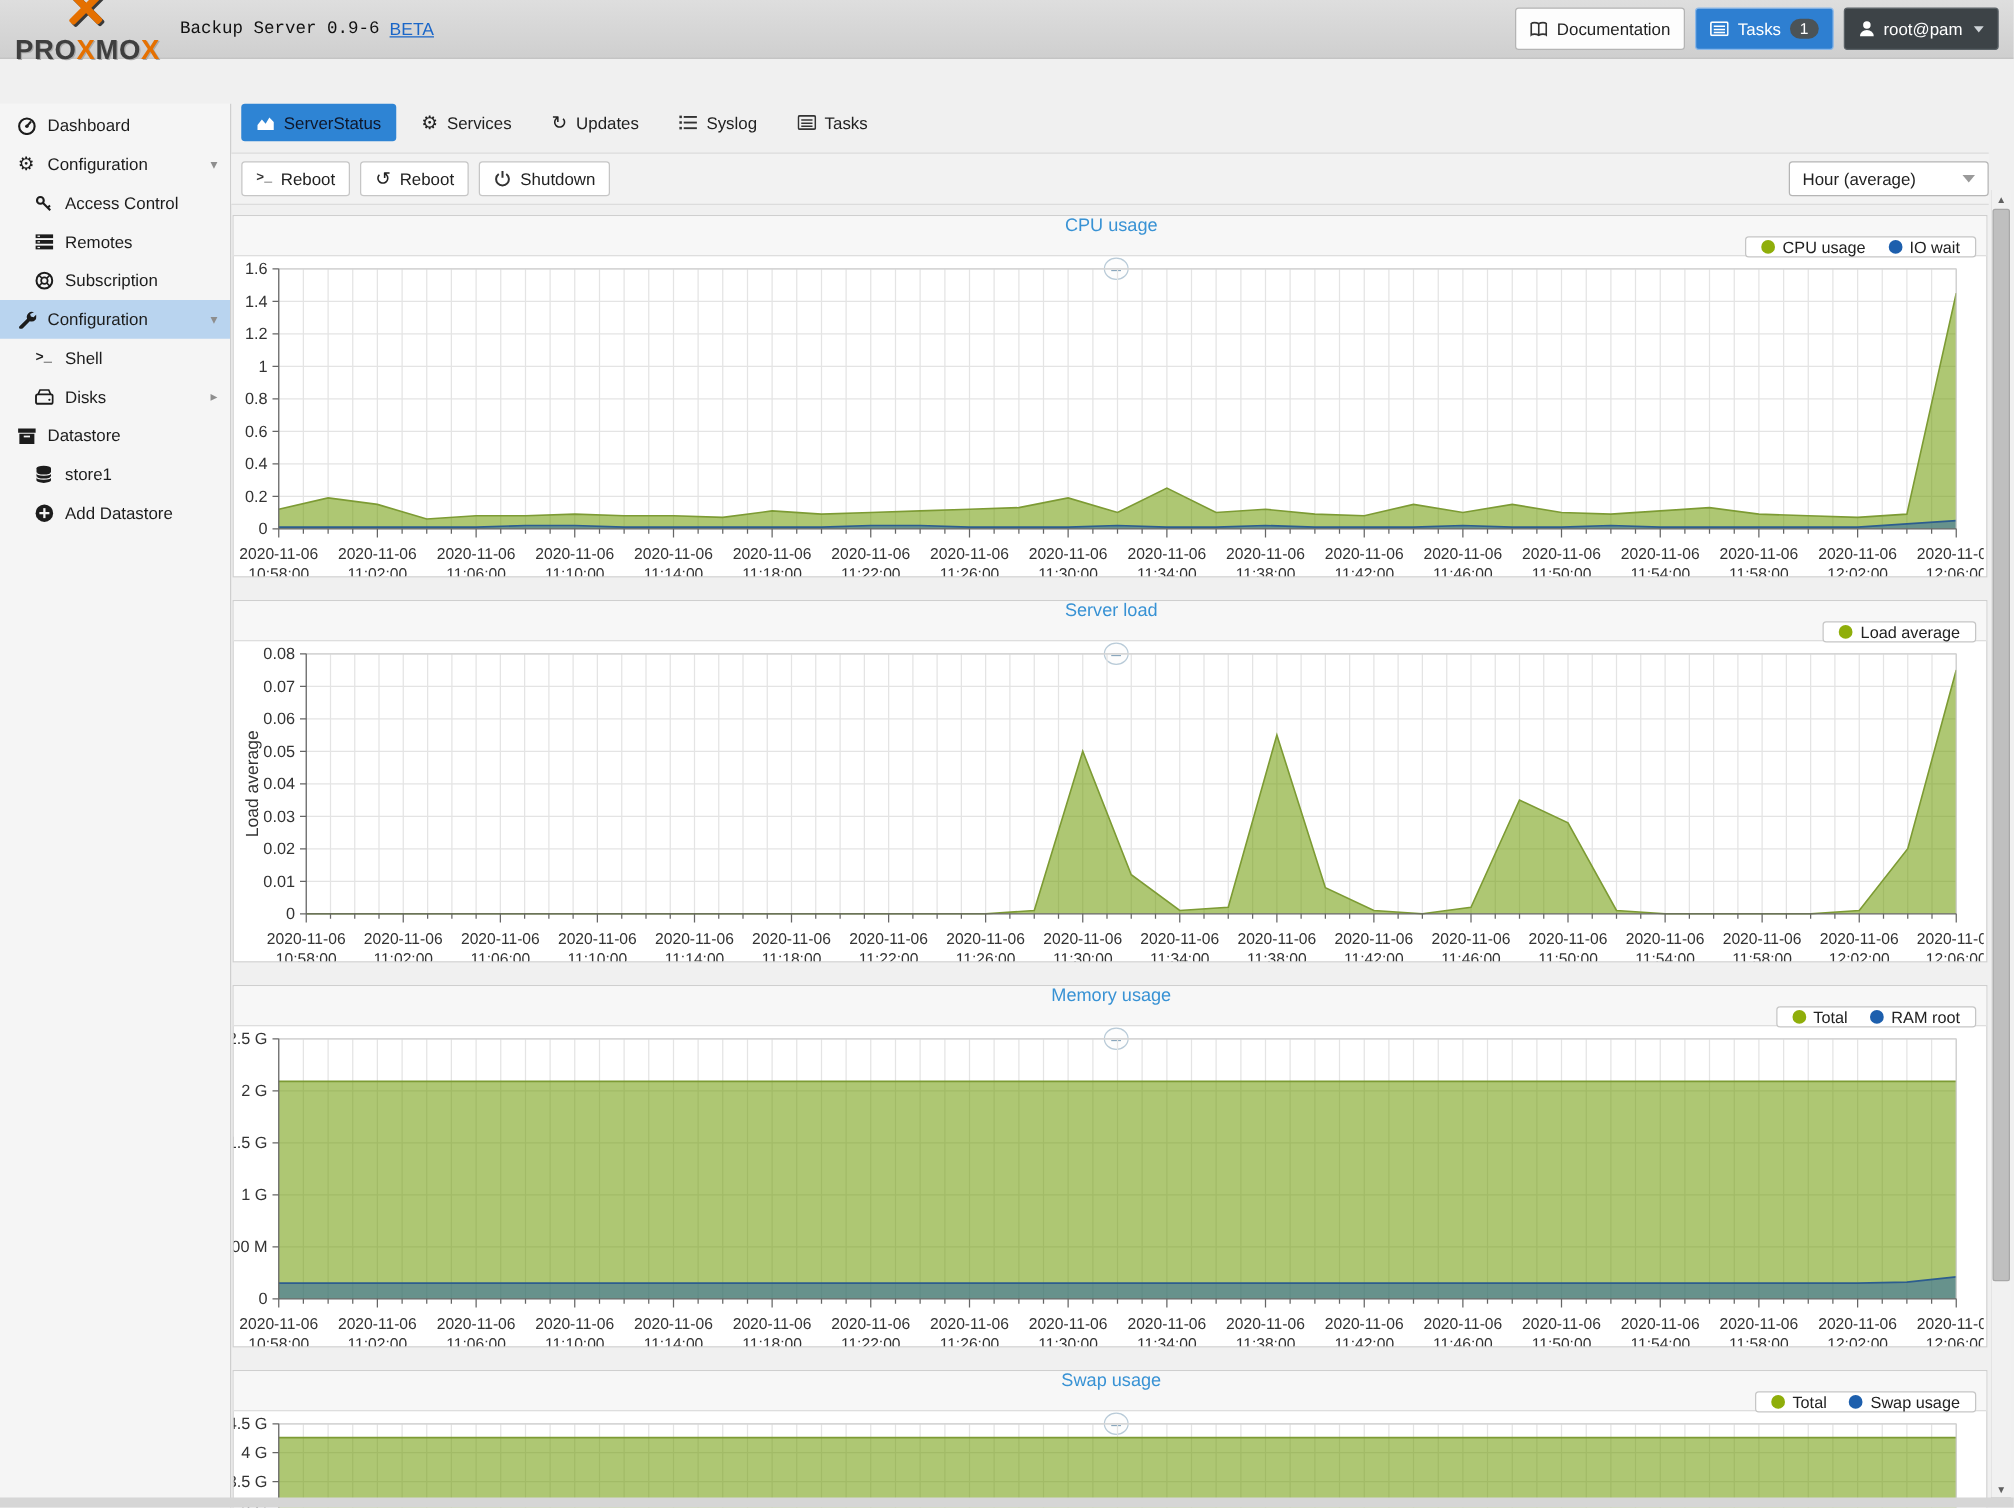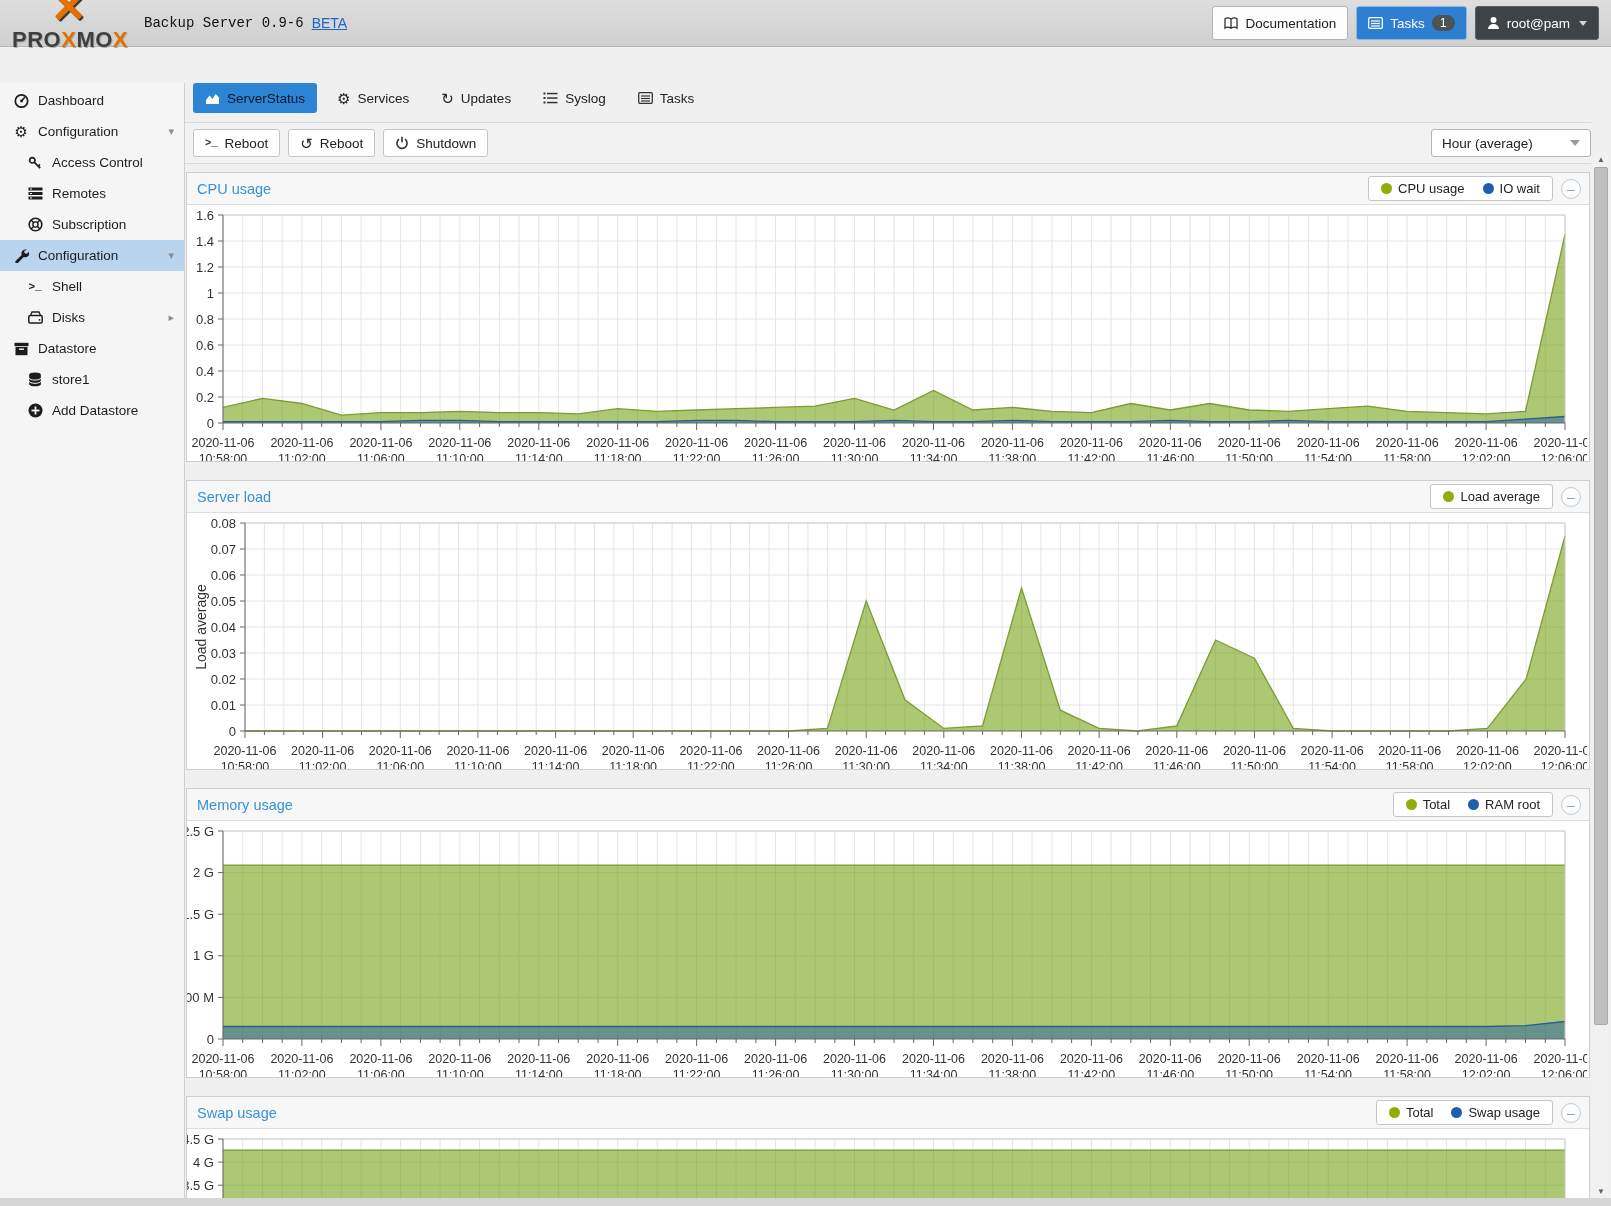--- a/index.html
+++ b/index.html
@@ -58,21 +58,21 @@
   .tf-select { margin-left:auto; width:160px; height:28px; background:#fff; border:1px solid #b5b5b5;
                border-radius:3px; display:flex; align-items:center; padding:0 10px; font-size:13.5px;
                color:#222; cursor:pointer; }
   .tf-select .chev2 { margin-left:auto; width:0; height:0; border-left:5px solid transparent;
                       border-right:5px solid transparent; border-top:6px solid #9a9a9a; }
 
   
   .panels { padding:8px 0 0 1px; }
   .panel { border:1px solid #cfcfcf; background:#fff; margin-bottom:18px; width:1404px; }
   .phead { height:32px; background:#f7f7f7; border-bottom:1px solid #dedede; display:flex;
-           align-items:center; padding:0 8px 0 10px; }
+           align-items:center; padding:0 8px 0 10px;flex-direction:column; }
   .ptitle { color:#3892d4; font-size:14.5px; }
   .legend { margin-left:auto; display:flex; align-items:center; gap:18px; border:1px solid #c6c6c6;
             background:#fff; border-radius:3px; height:25px; padding:0 12px; }
   .litem { display:flex; align-items:center; gap:6px; font-size:13px; color:#222; }
   .dot { width:11px; height:11px; border-radius:50%; display:inline-block; }
   .collapse { width:20px; height:20px; border:1px solid #b9cbd8; border-radius:50%; color:#8aa7bd;
               display:flex; align-items:center; justify-content:center; font-size:14px; margin-left:8px;
               cursor:pointer; background:#fdfdfd; }
   .chart { display:block; }
   .chart text { font-family:"Liberation Sans", sans-serif; }

